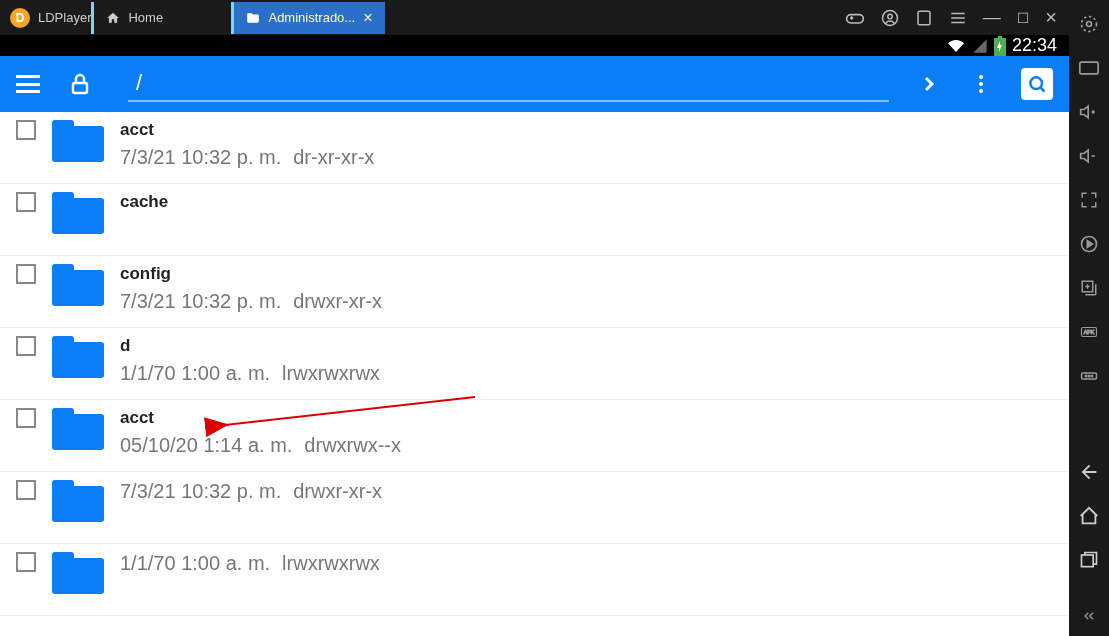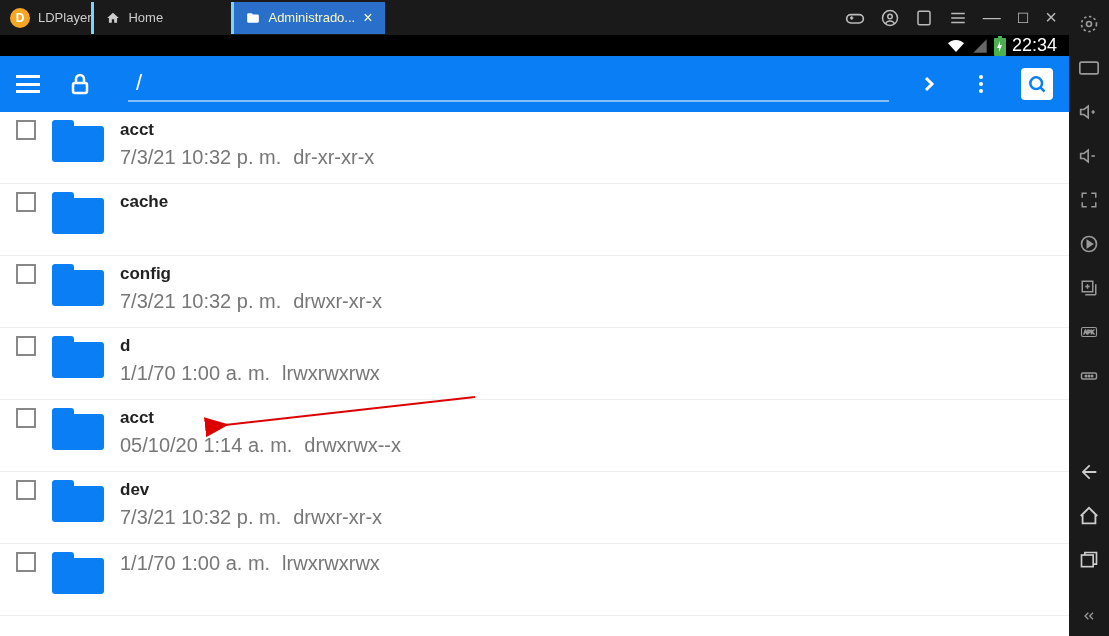--- a/index.html
+++ b/index.html
@@ -167,21 +167,20 @@
     <div class="folder-icon"></div>
     <div class="file-info">
       <div class="file-name">acct</div>
       <div class="file-meta"><span>05/10/20 1:14 a. m.</span><span>drwxrwx--x</span></div>
     </div>
       </div>
       <div class="file-row">
     <div class="checkbox"></div>
     <div class="folder-icon"></div>
     <div class="file-info">
-      <div class="file-name">dev</div>
       <div class="file-meta"><span>7/3/21 10:32 p. m.</span><span>drwxr-xr-x</span></div>
     </div>
       </div>
       <div class="file-row">
     <div class="checkbox"></div>
     <div class="folder-icon"></div>
     <div class="file-info">
       <div class="file-meta"><span>1/1/70 1:00 a. m.</span><span>lrwxrwxrwx</span></div>
     </div>
       </div>

